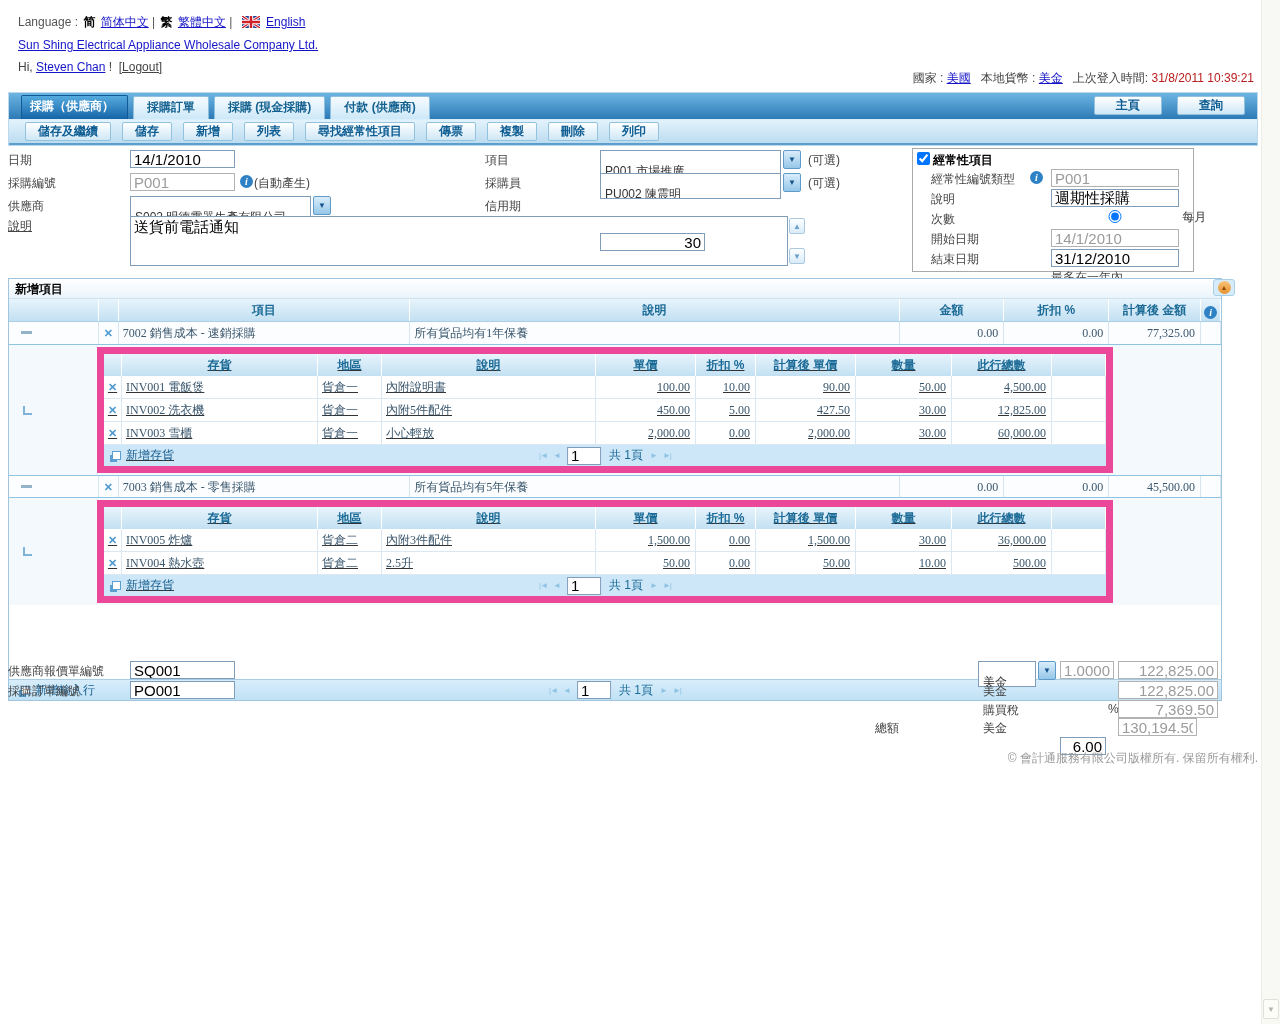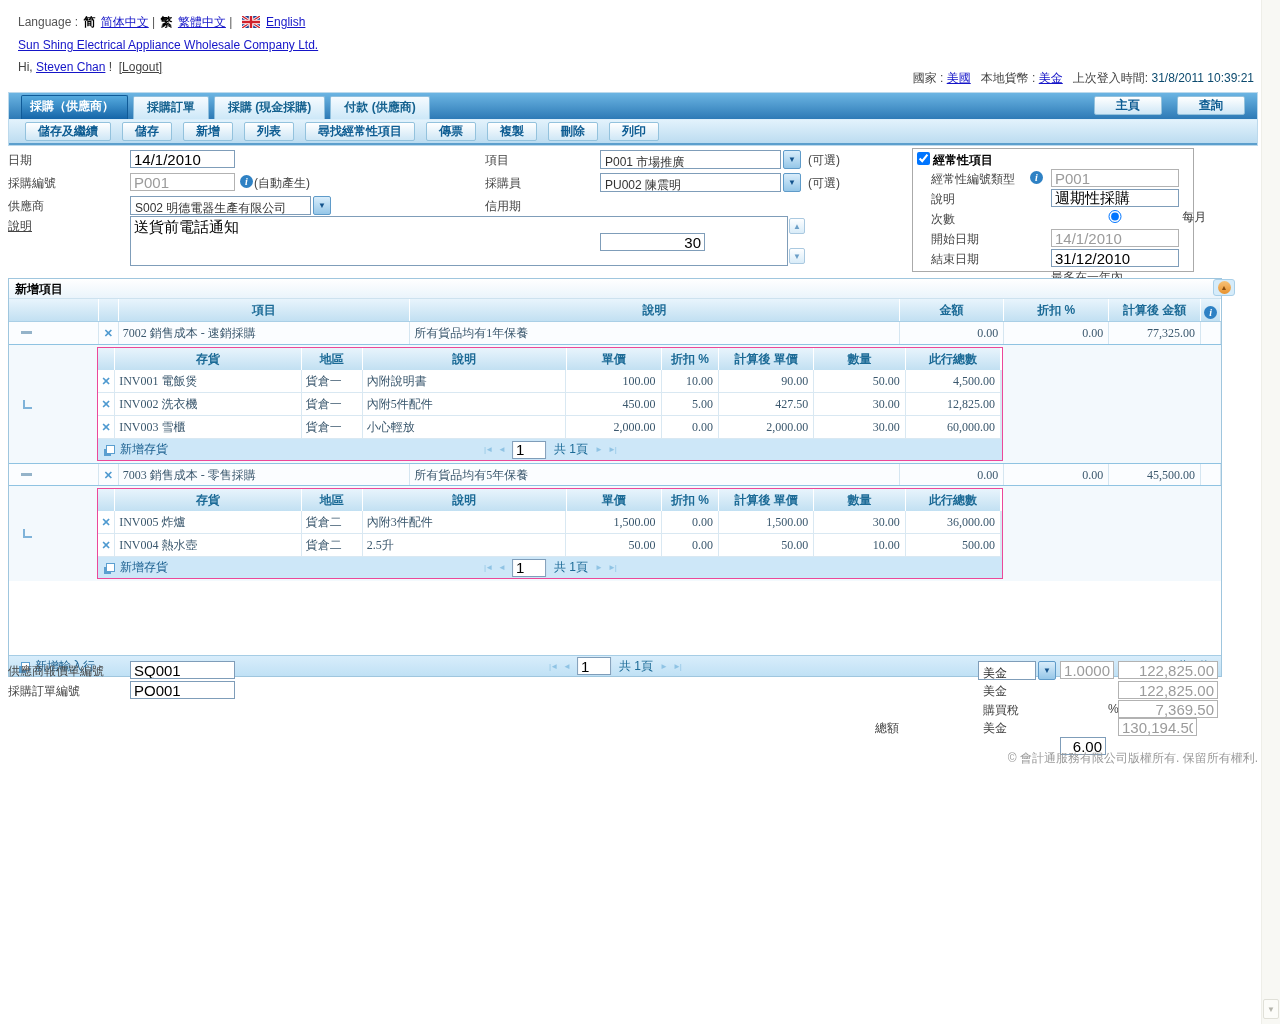--- a/index.html
+++ b/index.html
@@ -9,21 +9,21 @@
     font-family:"Liberation Sans", sans-serif; font-size:12px; color:#333;
   }
   a { color:#1515c8; text-decoration:underline; cursor:pointer; }
 
   
   .lang-line   { position:absolute; left:18px; top:14px; color:#555; }
   .lang-line b { color:#000; font-weight:bold; margin:0 2px; }
   .company-line{ position:absolute; left:18px; top:38px; }
   .greet-line  { position:absolute; left:18px; top:60px; color:#444; }
   .sysinfo     { position:absolute; right:26px; top:70px; color:#444; }
-  .sysinfo .dim{ color:#0c4a6e; }
+  .sysinfo .dim{ color:#b91c1c; }
   .flag { display:inline-block; vertical-align:-2px; margin:0 3px 0 6px; }
 
   
   .strips { position:absolute; left:8px; top:92px; width:1250px; border:1px solid #bcd9ec; }
   .tabstrip {
     height:26px; background:linear-gradient(#6cb5e3,#2d7ab6);
     display:flex; align-items:flex-end; padding-left:12px; position:relative;
   }
   .tab {
     height:23px; line-height:21px; padding:0 13px; margin-right:5px; font-weight:bold;
@@ -51,21 +51,21 @@
   .flabel { position:absolute; color:#444; }
   input[type=text], textarea {
     border:1px solid #7f9db9; font-family:"Liberation Sans",sans-serif; font-size:15px;
     padding:1px 3px; height:18px; background:#fff; color:#000;
   }
   input.dis { border-color:#b2b2b2; color:#9b9b9b; }
   input.rt { text-align:right;margin-top:37px; }
   textarea { height:50px; resize:none; overflow:hidden; }
   .combo { position:absolute; display:flex; height:19px; }
   .combo .ctext {
-    border:1px solid #7f9db9; background:#fff; flex:1; padding:3px 4px; height:19px;
+    border:1px solid #7f9db9; background:#fff; flex:1; padding:12px 4px; height:19px;
     white-space:nowrap; overflow:hidden;
   }
   .combo .carrow {
     width:18px; height:19px; margin-left:2px; border:1px solid #5f9bc9; border-radius:2px;
     background:linear-gradient(#d9edfb,#96c7e8); color:#14538c; font-size:8px;
     display:flex; align-items:center; justify-content:center; cursor:pointer;
   }
   .info-circle {
     display:inline-block; width:13px; height:13px; border-radius:50%;
     background:#2e81c4; color:#fff; font-size:10px; font-weight:bold;
@@ -124,21 +124,21 @@
   .grow { background:#fbfdff; border-bottom:1px solid #8fc3e2; height:23px; }
   .grow > div { border-right:1px solid #d5e6f1; height:100%; line-height:22px; }
   .gname { font-family:"Liberation Serif",serif; color:#3a576d; padding-left:4px; }
   .num { font-family:"Liberation Serif",serif; color:#3a576d; text-align:right; padding-right:5px; }
   .minus-ico { display:inline-block; width:11px; height:3px; background:#94b3c9; margin-left:12px; vertical-align:3px; cursor:pointer; }
   .x-ico { color:#4f9ad0; font-weight:bold; font-size:11px; text-align:center; cursor:pointer; line-height:22px; }
 
   .subwrap { display:flex; background:#f3f9fd; padding:2px 0 2px 0; }
   .lcell { width:88px; display:flex; align-items:center; justify-content:flex-start; }
   .l-ico { display:inline-block; width:9px; height:9px; border-left:2px solid #7fb3d9; border-bottom:2px solid #7fb3d9; margin-left:14px; }
-  .subtable { width:906px; background:#fff; border:1px solid #ec4899; }
+  .subtable { width:1016px; background:#fff; border:7px solid #ec4899;text-decoration:underline; }
   .shc { height:22px; line-height:22px; }
   .s0{width:18px;} .s1{width:196px;} .s2{width:64px;} .s3{width:214px;}
   .s4{width:100px;} .s5{width:60px;} .s6{width:100px;} .s7{width:96px;} .s8{width:100px;} .s9{flex:1;}
   .srow { height:23px; border-bottom:1px solid #d9e8f2; }
   .srow > div { border-right:1px solid #d9e8f2; line-height:22px; white-space:nowrap; overflow:hidden; }
   .sname { font-family:"Liberation Serif",serif; color:#3a576d; padding-left:4px; }
   .subfooter {
     height:21px; background:#cde7f8; position:relative; display:flex; align-items:center; padding-left:6px;
   }
   .addlink { color:#1a5f8f; text-decoration:none; cursor:pointer; }

